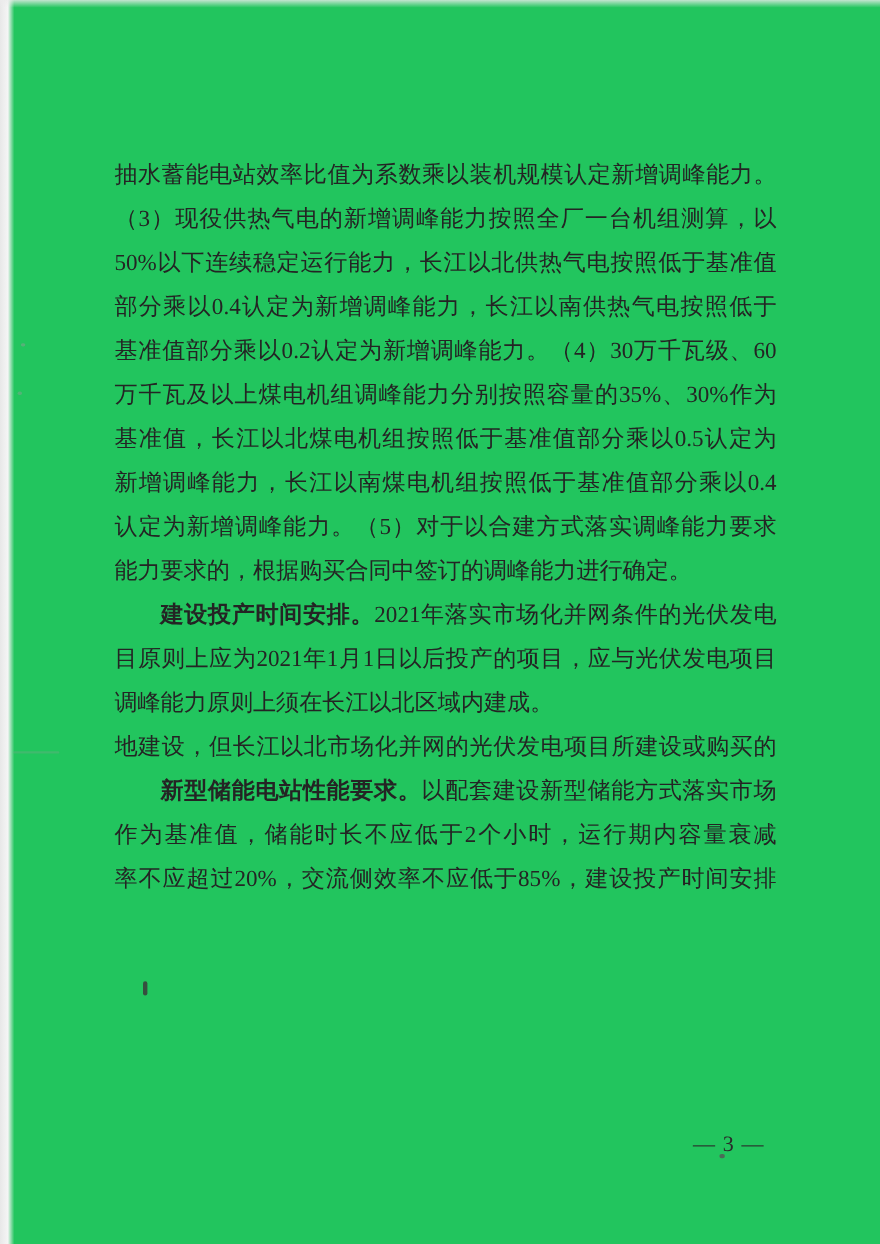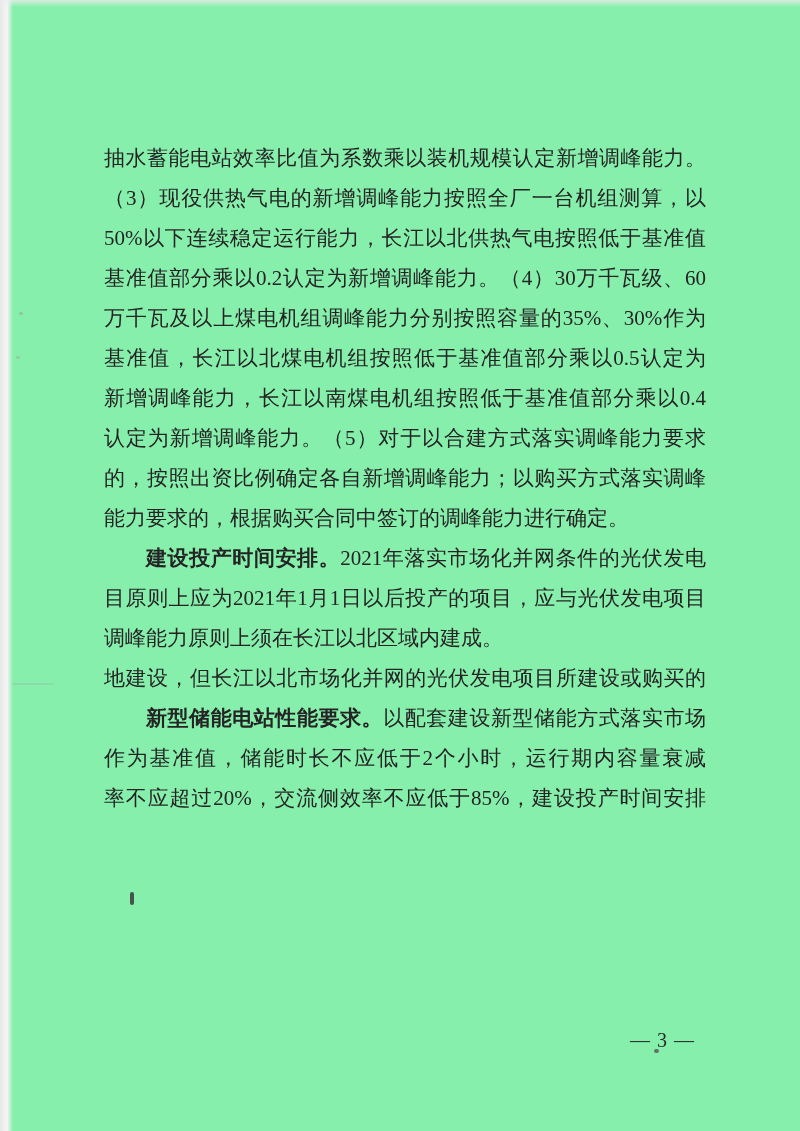--- a/index.html
+++ b/index.html
@@ -4,21 +4,21 @@
 <style>
   html, body {
     margin: 0;
     padding: 0;
     background: #ffffff;
   }
   .page {
     position: relative;
     width: 800px;
     height: 1131px;
-    background: #86efac;
+    background: #22c55e;
     overflow: hidden;
     font-family: "Liberation Serif", "DejaVu Serif", serif;
     color: #242424;
   }
   
   .edge-left {
     position: absolute;
     left: 0; top: 0;
     width: 13px; height: 100%;
     background: linear-gradient(90deg, #e8e8e8 0%, #f5f5f5 55%, rgba(252,252,252,0) 100%);
@@ -88,26 +88,26 @@
   <div class="speck s2"></div>
   <div class="speck s3"></div>
   <div class="speck s4"></div>
   <div class="speck s5"></div>
 
   <div class="text-block">
 
     <div class="line">抽水蓄能电站效率比值为系数乘以装机规模认定新增调峰能力。</div>
     <div class="line">（3）现役供热气电的新增调峰能力按照全厂一台机组测算，以</div>
     <div class="line">50%以下连续稳定运行能力，长江以北供热气电按照低于基准值</div>
+    <div class="line">部分乘以0.4认定为新增调峰能力，长江以南供热气电按照低于</div>
     <div class="line">基准值部分乘以0.2认定为新增调峰能力。（4）30万千瓦级、60</div>
     <div class="line">万千瓦及以上煤电机组调峰能力分别按照容量的35%、30%作为</div>
     <div class="line">基准值，长江以北煤电机组按照低于基准值部分乘以0.5认定为</div>
     <div class="line">新增调峰能力，长江以南煤电机组按照低于基准值部分乘以0.4</div>
     <div class="line">认定为新增调峰能力。（5）对于以合建方式落实调峰能力要求</div>
-    <div class="line">的，按照出资比例确定各自新增调峰能力；以购买方式落实调峰</div>
     <div class="line para-last">能力要求的，根据购买合同中签订的调峰能力进行确定。</div>
 
     <div class="line indent">
       <span class="lead">建设投产时间安排。</span><span>2021年落实市场化并网条件的光伏发电</span>
     </div>
     <div class="line">目原则上应为2021年1月1日以后投产的项目，应与光伏发电项目</div>
     <div class="line para-last">调峰能力原则上须在长江以北区域内建成。</div>
     <div class="line">地建设，但长江以北市场化并网的光伏发电项目所建设或购买的</div>
 
     <div class="line indent">

